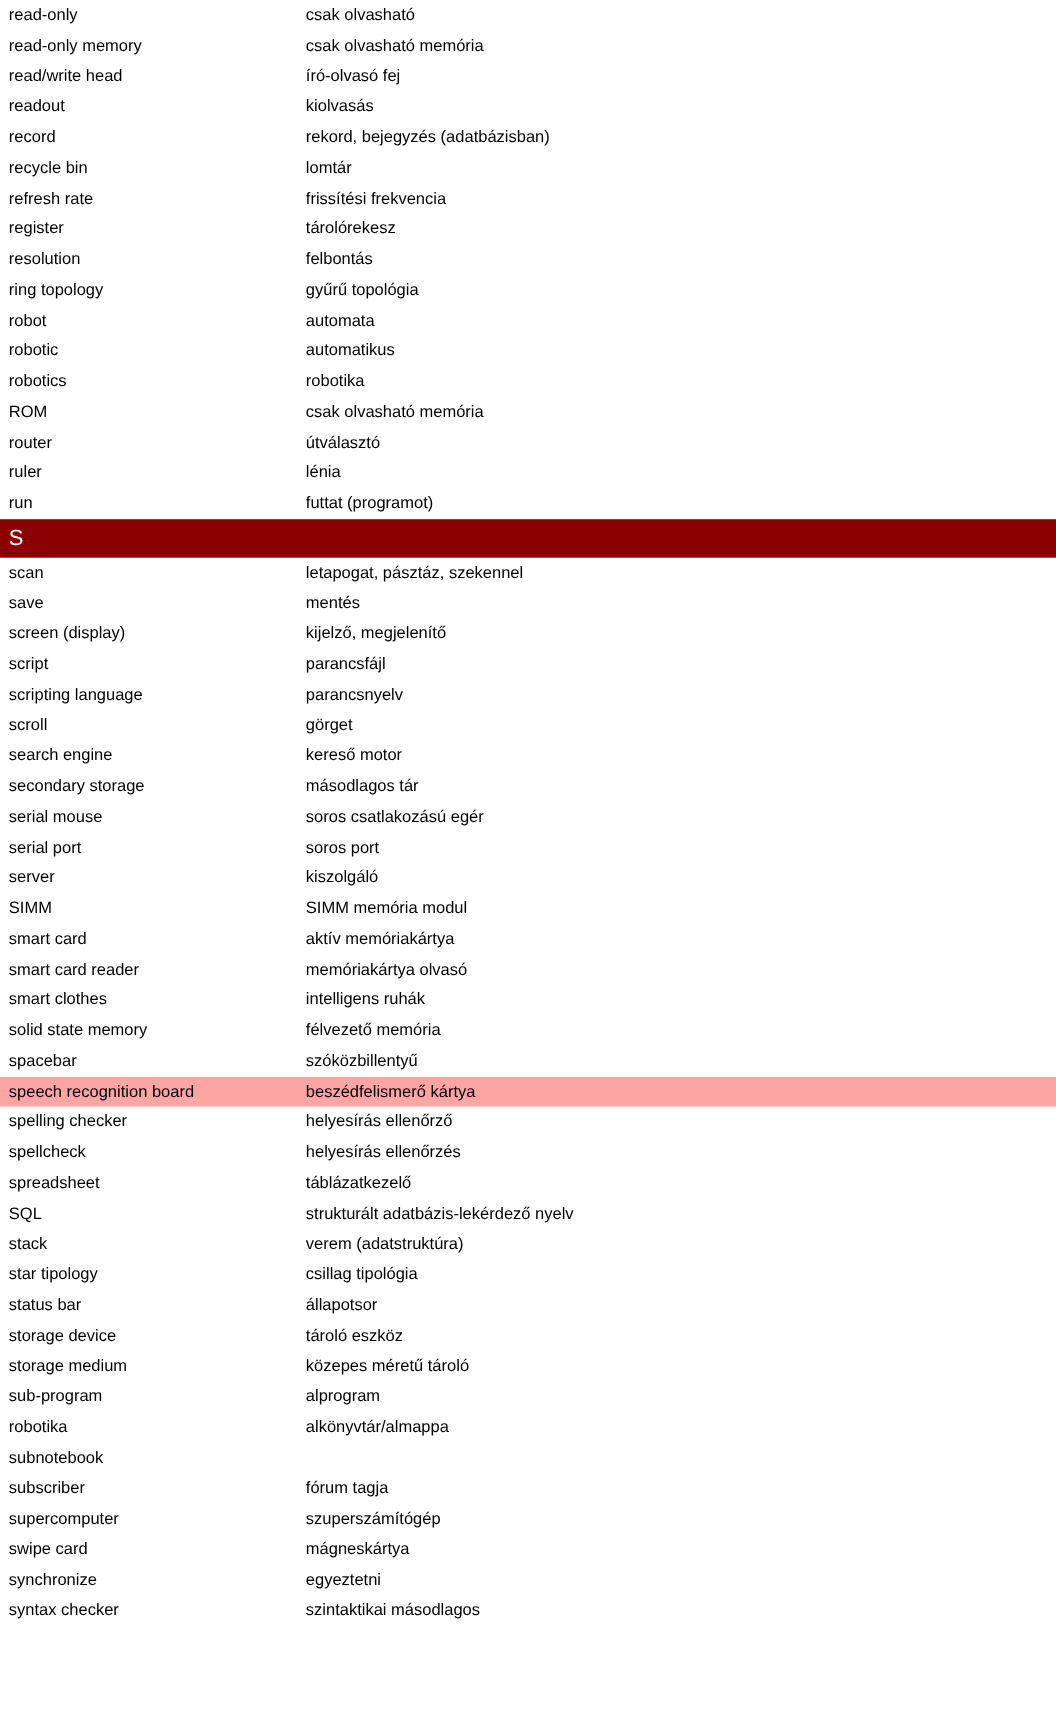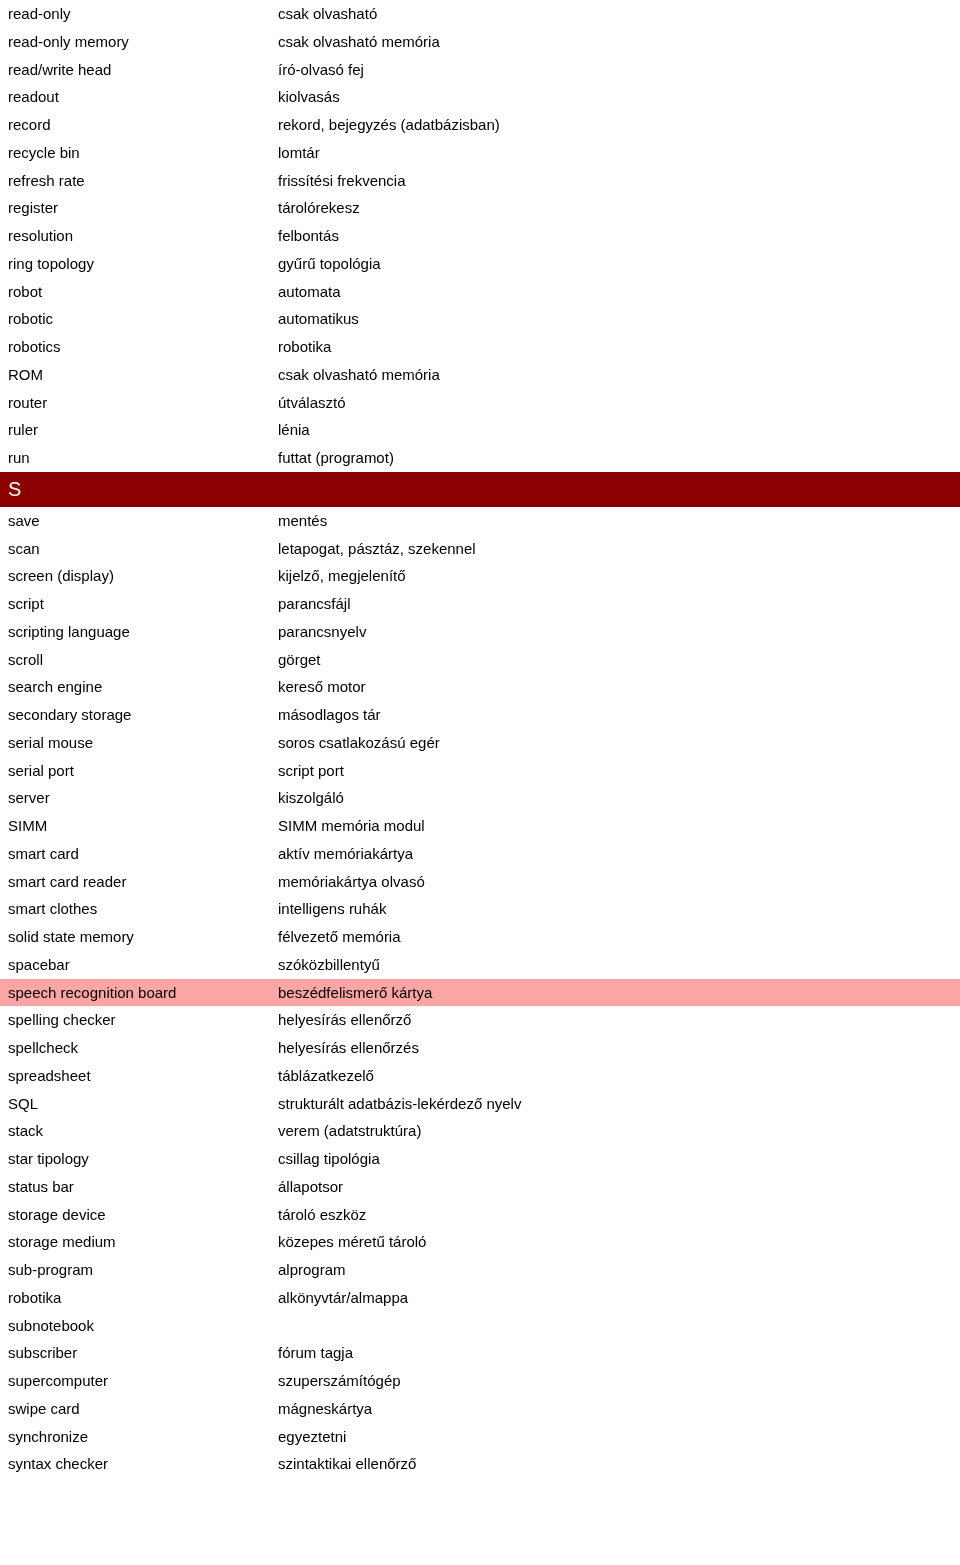--- a/index.html
+++ b/index.html
@@ -116,28 +116,28 @@
       <td>futtat (programot)</td>
     </tr>
     </tbody>
   <tbody id="section-s-header-row">
     <tr class="section-header">
       <td colspan="2">S</td>
     </tr>
   </tbody>
   <tbody id="section-s-rows">
       <tr>
+      <td>scan</td>
+      <td>letapogat, pásztáz, szekennel</td>
+    </tr>
+      <tr>
       <td>save</td>
       <td>mentés</td>
     </tr>
       <tr>
-      <td>scan</td>
-      <td>letapogat, pásztáz, szekennel</td>
-    </tr>
-      <tr>
       <td>screen (display)</td>
       <td>kijelző, megjelenítő</td>
     </tr>
       <tr>
       <td>script</td>
       <td>parancsfájl</td>
     </tr>
       <tr>
       <td>scripting language</td>
       <td>parancsnyelv</td>
@@ -153,21 +153,21 @@
       <tr>
       <td>secondary storage</td>
       <td>másodlagos tár</td>
     </tr>
       <tr>
       <td>serial mouse</td>
       <td>soros csatlakozású egér</td>
     </tr>
       <tr>
       <td>serial port</td>
-      <td>script port</td>
+      <td>soros port</td>
     </tr>
       <tr>
       <td>server</td>
       <td>kiszolgáló</td>
     </tr>
       <tr>
       <td>SIMM</td>
       <td>SIMM memória modul</td>
     </tr>
       <tr>
@@ -253,16 +253,16 @@
       <tr>
       <td>swipe card</td>
       <td>mágneskártya</td>
     </tr>
       <tr>
       <td>synchronize</td>
       <td>egyeztetni</td>
     </tr>
       <tr>
       <td>syntax checker</td>
-      <td>szintaktikai ellenőrző</td>
+      <td>szintaktikai másodlagos</td>
     </tr>
     </tbody>
 </table>
 
 </body></html>

